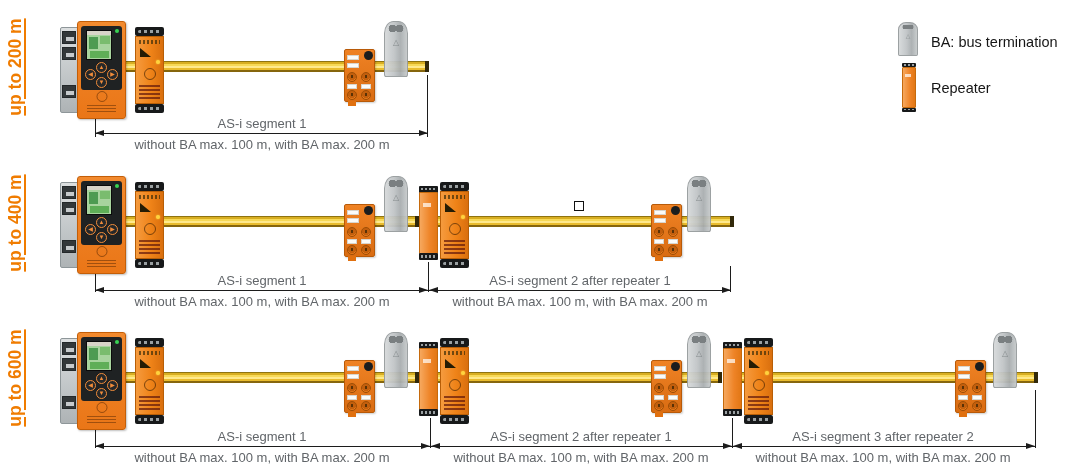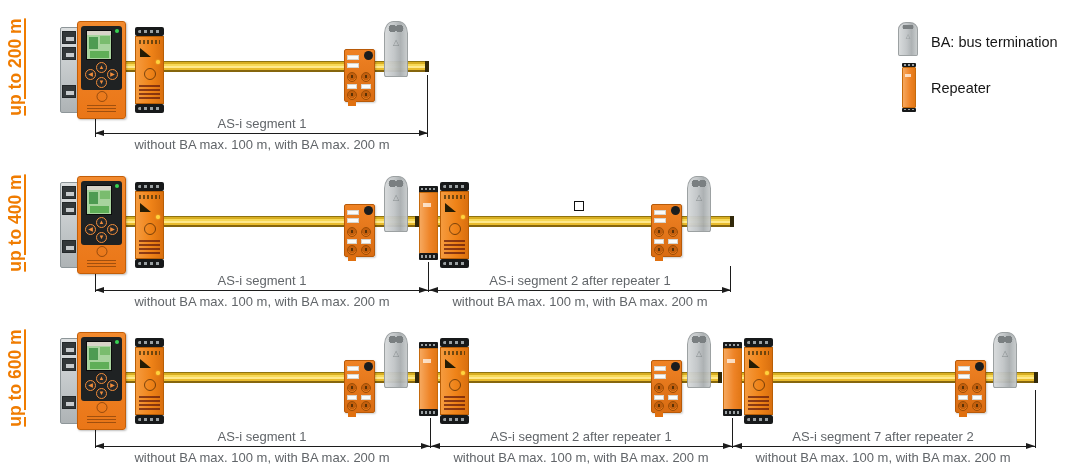--- a/index.html
+++ b/index.html
@@ -459,16 +459,16 @@
   <div class="tick" style="left:430px; top:418px; height:30px;"></div>
   <div class="tick" style="left:732px; top:418px; height:30px;"></div>
   <div class="tick" style="left:1035px; top:390px; height:58px;"></div>
   <div class="dim" style="left:95px; top:446px; width:335px;"></div>
   <div class="dim" style="left:431px; top:446px; width:301px;"></div>
   <div class="dim" style="left:733px; top:446px; width:302px;"></div>
   <div class="seg-title" style="left:102px; top:429px;">AS-i segment 1</div>
   <div class="seg-note" style="left:102px; top:450px;">without BA max. 100 m, with BA max. 200 m</div>
   <div class="seg-title" style="left:421px; top:429px;">AS-i segment 2 after repeater 1</div>
   <div class="seg-note" style="left:421px; top:450px;">without BA max. 100 m, with BA max. 200 m</div>
-  <div class="seg-title" style="left:723px; top:429px;">AS-i segment 7 after repeater 2</div>
+  <div class="seg-title" style="left:723px; top:429px;">AS-i segment 3 after repeater 2</div>
   <div class="seg-note" style="left:723px; top:450px;">without BA max. 100 m, with BA max. 200 m</div>
 
 </div>
 
 </body></html>

